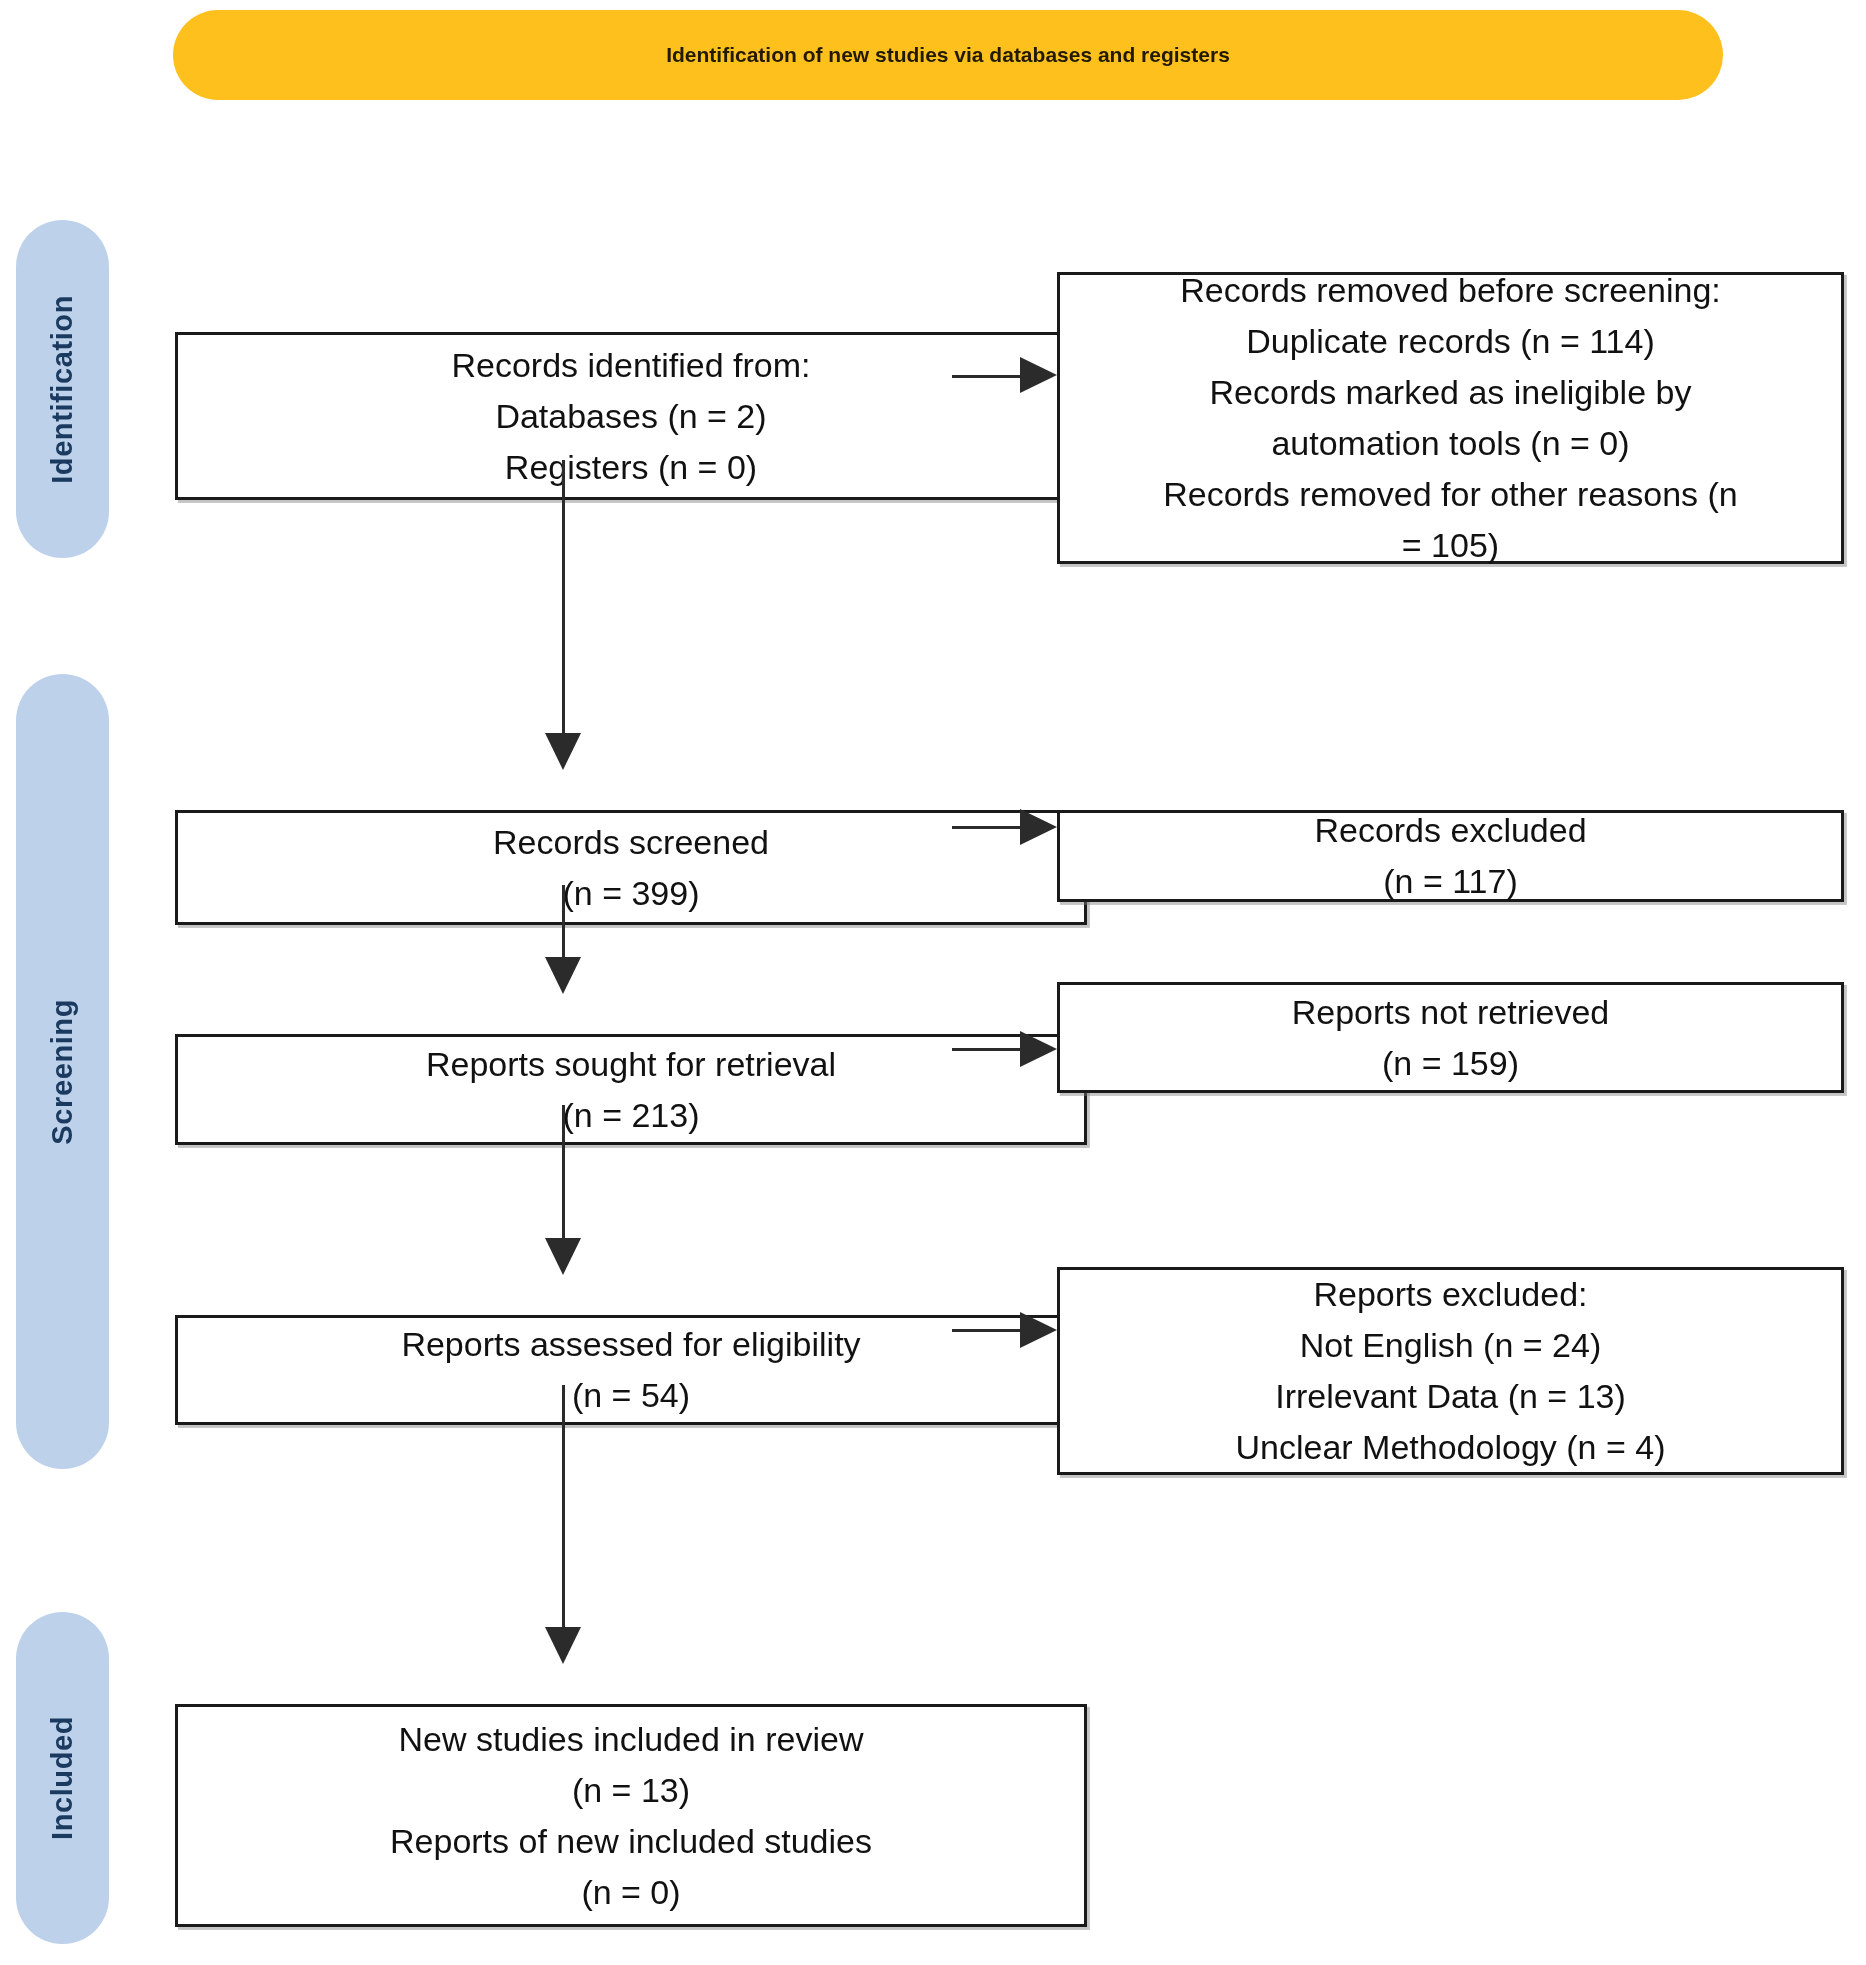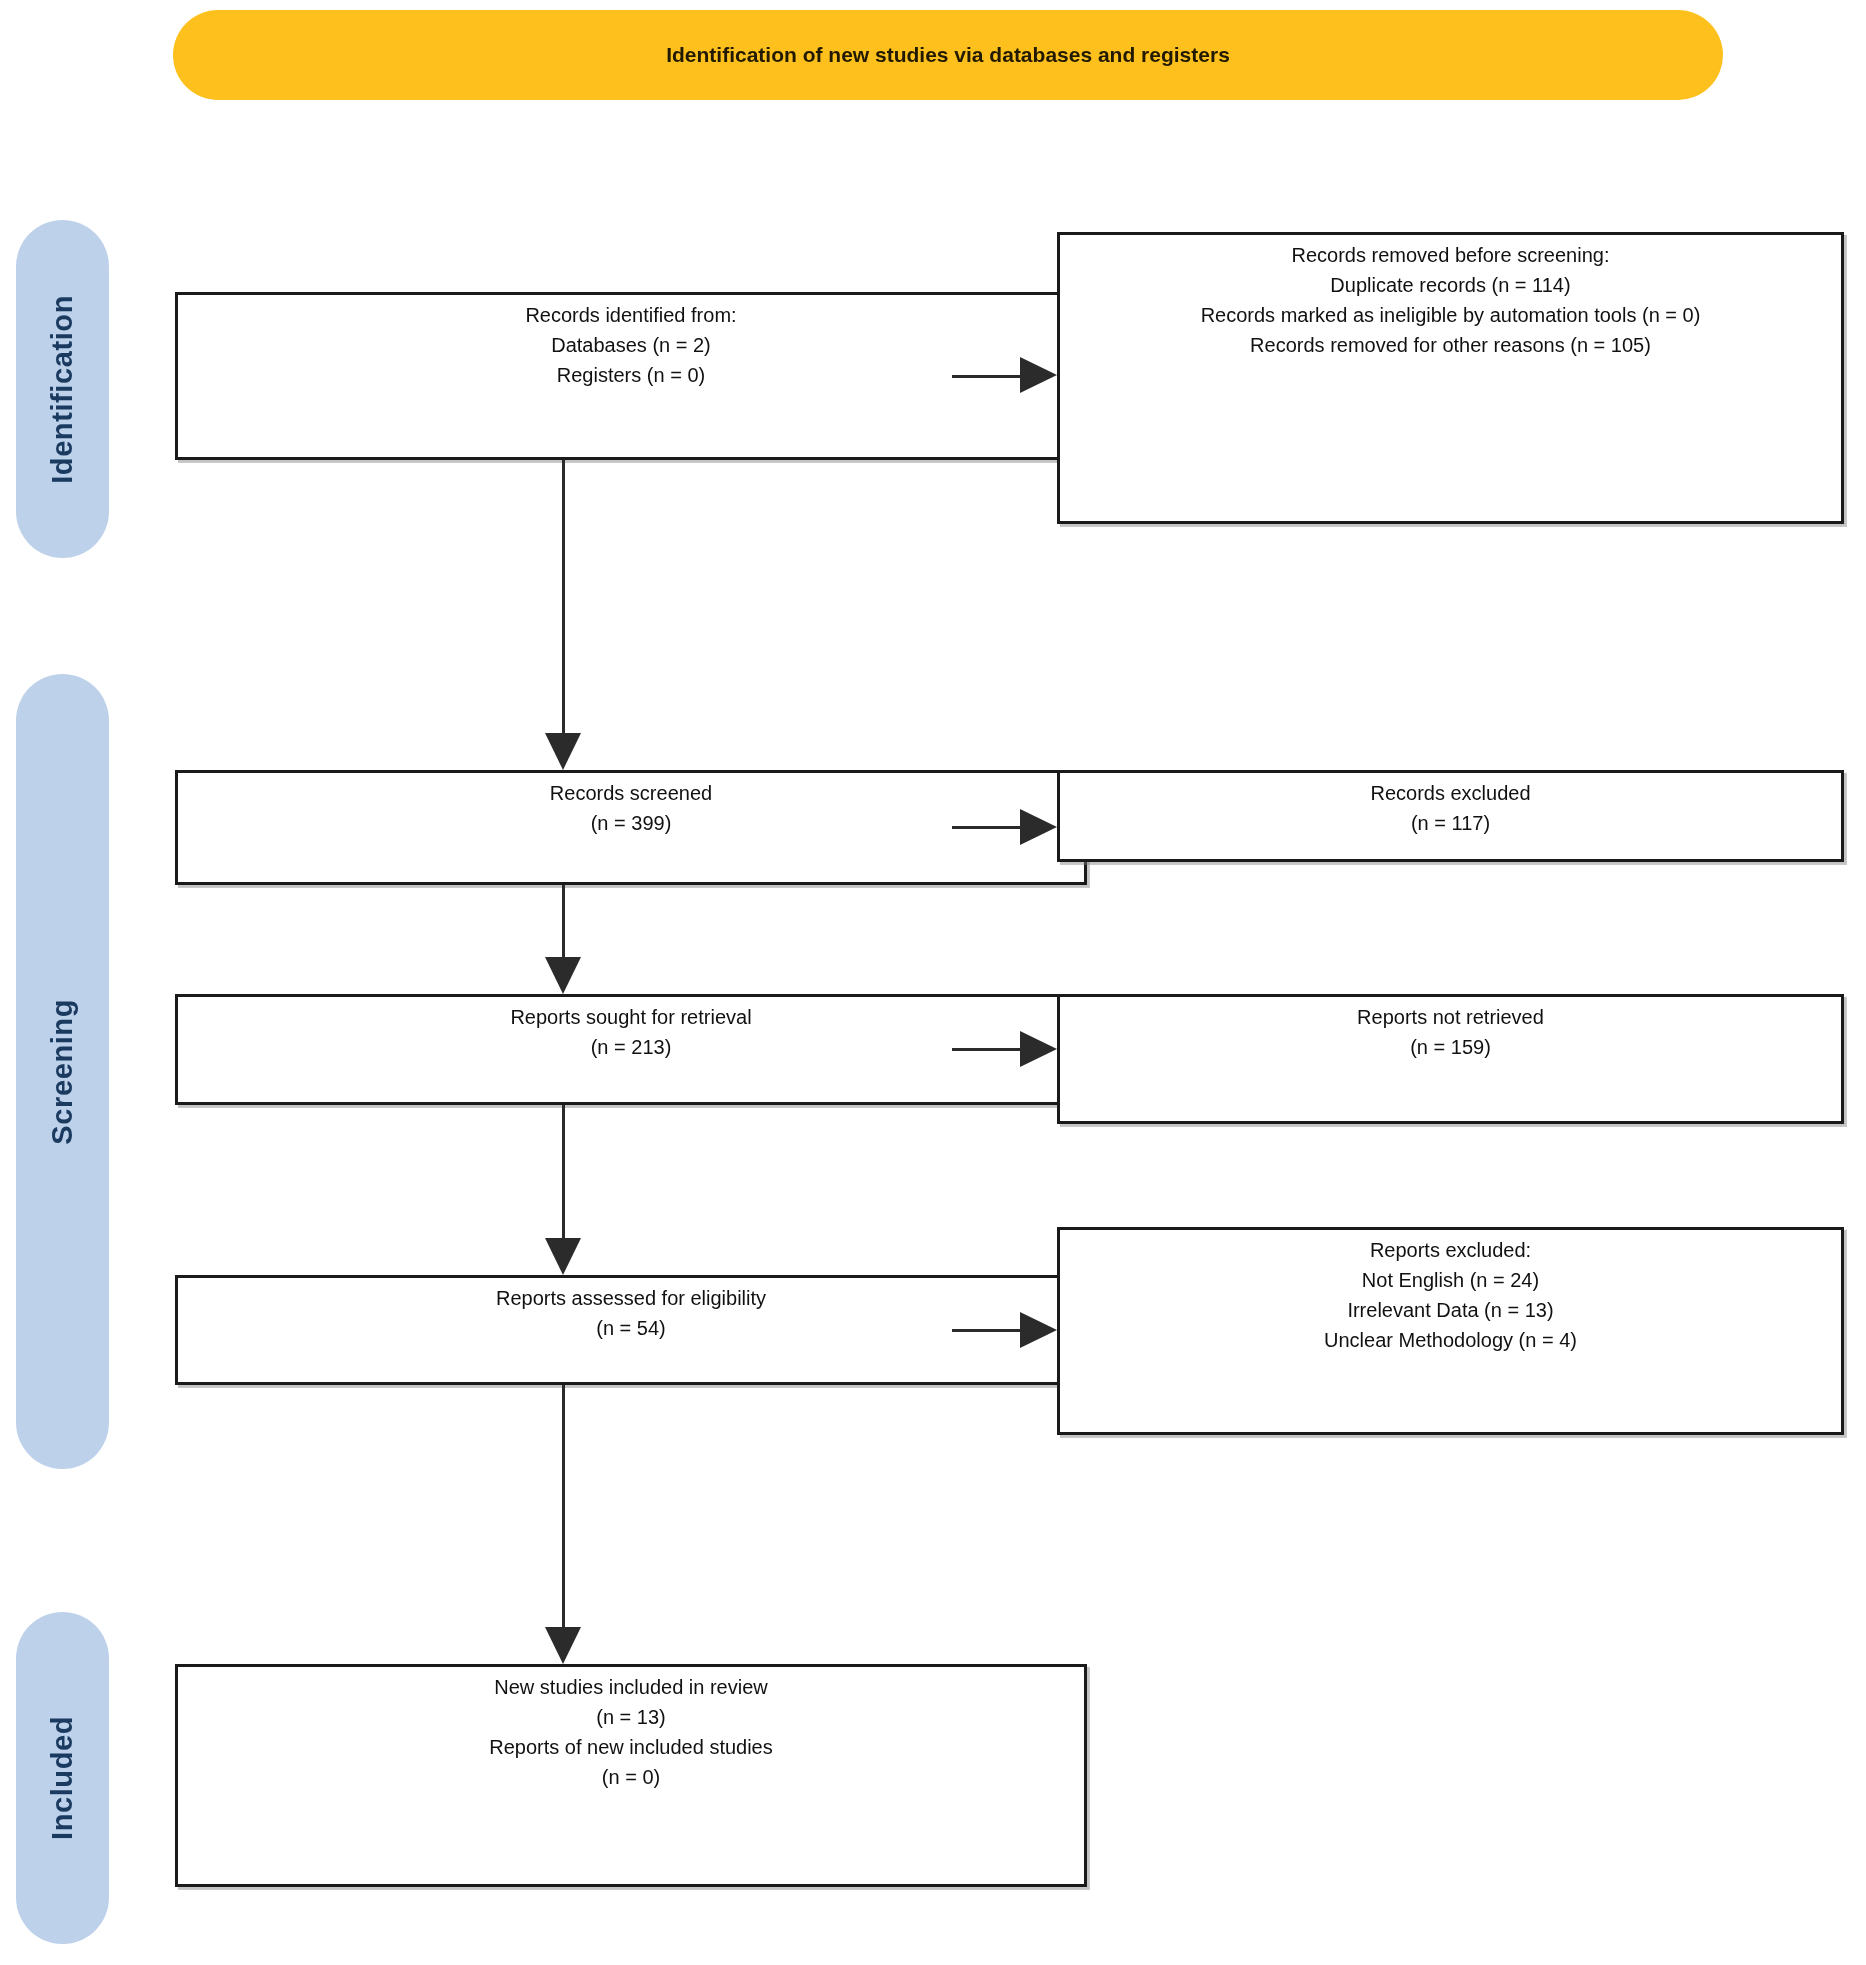--- a/index.html
+++ b/index.html
@@ -29,33 +29,33 @@
     white-space:nowrap;
   }
   .stage-identification{top:220px;height:338px;}
   .stage-screening{top:674px;height:795px;}
   .stage-included{top:1612px;height:332px;}
   
   .box{
     position:absolute;box-sizing:border-box;
     background:#ffffff;border:3.5px solid #1A1A1A;
     box-shadow:2.9px 2.9px 0 rgba(125,125,125,0.45);
-    display:flex;justify-content:center;
-    text-align:center;font-size:20px;line-height:1.5;color:#111111;
+    display:flex;align-items:center;justify-content:center;
+    text-align:center;font-size:34px;line-height:1.5;color:#111111;margin-top:40px;
   }
   .box .inner{width:100%;padding:4.6px 16px;box-sizing:border-box;}
   .box .inner.narrow-wrap{max-width:625px;margin:0 auto;}
   .col-left{left:175px;width:912px;}
   .col-right{left:1057px;width:787px;}
   .b-identified{top:292px;height:168px;}
   .b-removed{top:232px;height:292px;}
   .b-screened{top:770px;height:115px;}
   .b-rec-excluded{top:770px;height:92px;}
   .b-sought{top:994px;height:111px;}
-  .b-not-retrieved{top:994px;height:130px;}
+  .b-not-retrieved{top:942px;height:111px;}
   .b-assessed{top:1275px;height:110px;}
   .b-rep-excluded{top:1227px;height:208px;}
   .b-included{top:1664px;height:223px;}
   
   .vline{position:absolute;width:2.9px;background:#2B2B2B;}
   .hline{position:absolute;height:2.9px;background:#2B2B2B;}
   .head-down{position:absolute;width:0;height:0;
     border-left:18.5px solid transparent;border-right:18.5px solid transparent;
     border-top:37px solid #2B2B2B;}
   .head-right{position:absolute;width:0;height:0;

